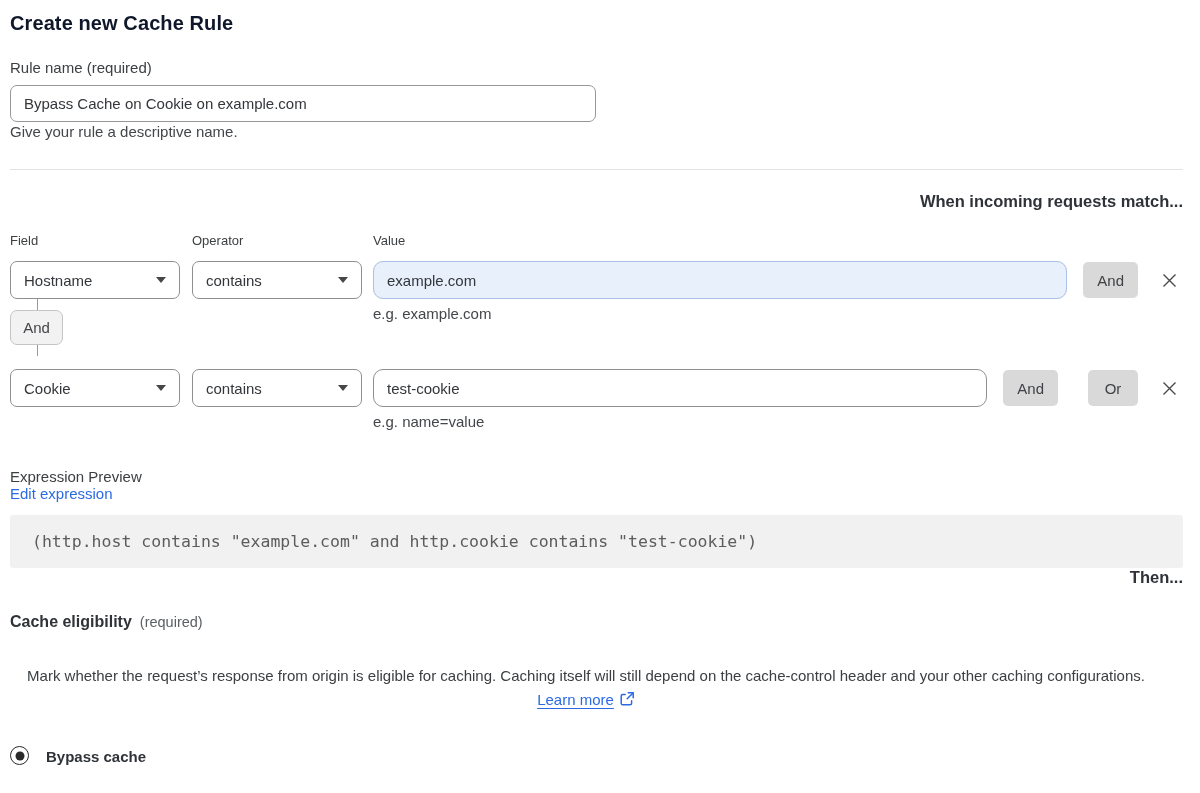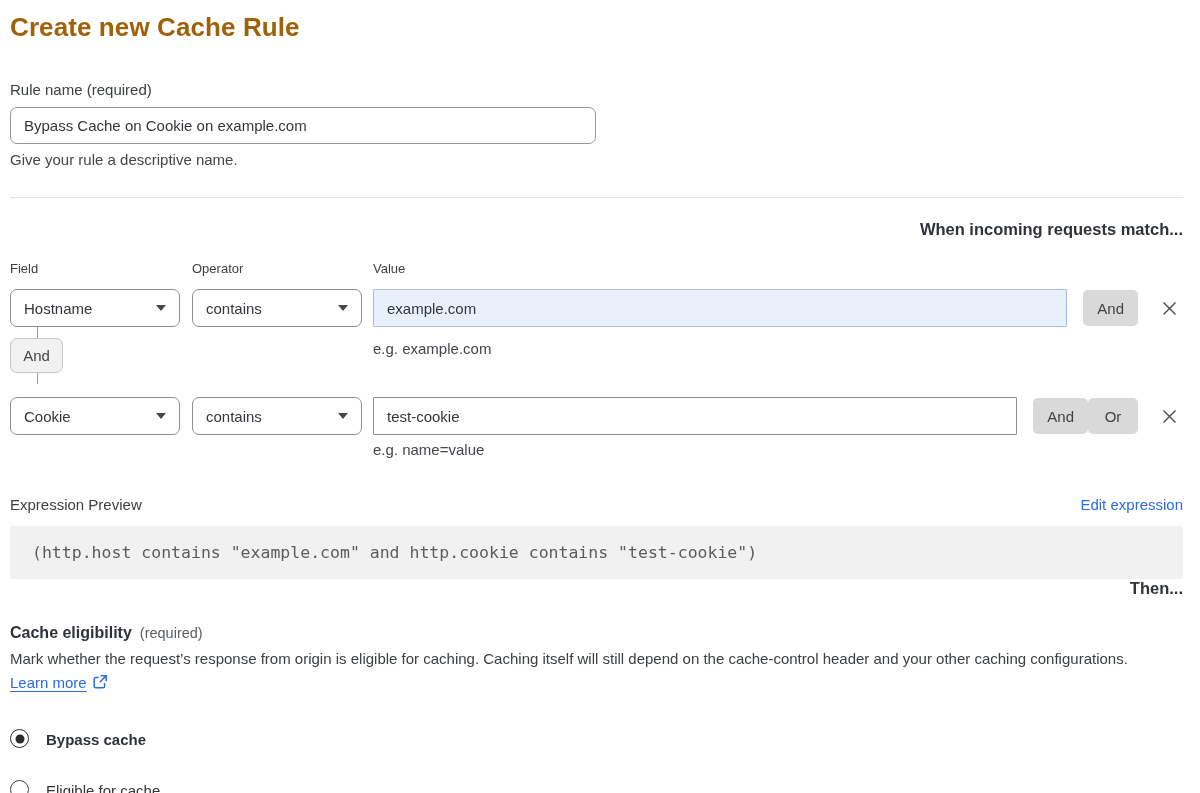--- a/index.html
+++ b/index.html
@@ -7,29 +7,29 @@
   body {
     width: 1200px; height: 793px; overflow: hidden;
     background: #ffffff;
     font-family: "Liberation Sans", "DejaVu Sans", sans-serif;
     color: #3c4043;
     -webkit-font-smoothing: antialiased;
   }
   .page { width: 1200px; padding: 12px 17px 0 10px; }
 
   h1.page-title {
-    margin: 0; font-size: 26px; font-weight: 700; color: #a16207; letter-spacing: .1px;
-  }
-  .section-label { font-size: 15px; color: #3c4043; margin-top: 38px; }
+    margin: 0; font-size: 20px; font-weight: 700; color: #0f172a; letter-spacing: .1px;
+  }
+  .section-label { font-size: 15px; color: #3c4043; margin-top: 24px; }
   .rule-name-input {
     display: block; margin-top: 9px; width: 586px; height: 37px;
     border: 1px solid #979797; border-radius: 7px; padding: 10px 13px;
     font-size: 15px; color: #33363a; font-family: inherit; background: #fff; outline: none;
   }
-  .help-text { margin-top: 7px; font-size: 15px; color: #43464a; }
+  .help-text { margin-top: 1px; font-size: 15px; color: #43464a; }
 
   .divider { margin: 29px 0 0 0; border: none; border-top: 1px solid #e3e3e3; height: 0; }
 
   h2.match-heading, h2.then-heading {
     margin: 0; font-size: 16.5px; font-weight: 700; color: #2f3338; text-align: right;
   }
   h2.match-heading { margin-top: 22px; }
 
   .col-labels { display: flex; margin-top: 22px; font-size: 13px; color: #3c4043; }
   .col-labels .col-field { width: 170px; }
@@ -42,67 +42,67 @@
     background: #fff; display: flex; align-items: center; justify-content: space-between;
     padding: 0 13px; font-size: 15px; color: #33363a; cursor: pointer; flex: none;
   }
   .select-box + .select-box { margin-left: 12px; }
   .chevron-down {
     width: 0; height: 0; border-left: 5px solid transparent; border-right: 5px solid transparent;
     border-top: 6px solid #474747; margin-left: 8px; flex: none;
   }
   .value-input {
     flex: 1; min-width: 0; height: 38px; margin-left: 11px;
-    border: 1px solid #8f8f8f; border-radius: 1px; padding: 0 13px;
+    border: 1px solid #8f8f8f; border-radius: 10px; padding: 0 13px;
     font-size: 15px; color: #33363a; font-family: inherit; background: #fff; outline: none;
   }
   .value-input.focused {
     background: var(--value-focus-bg, #e8f0fc);
     border-color: var(--value-focus-border, #a9bfe3);
   }
   .logic-btn {
     height: 36px; min-width: 54px; padding: 0 14px; margin-left: 16px;
     background: var(--button-grey, #d9d9d9); color: #3f4246; border: none; border-radius: 5px;
     font-size: 15px; font-family: inherit; cursor: pointer; flex: none;
   }
-  .logic-btn.or-btn { min-width: 50px; margin-left: 0; }
+  .logic-btn.or-btn { min-width: 50px; margin-left: 30px; }
   .remove-btn {
     margin-left: 17px; width: 28px; height: 30px; background: none; border: none;
     display: flex; align-items: center; justify-content: center; cursor: pointer; padding: 0; flex: none;
   }
 
   .between-zone { position: relative; height: 57px; }
   .between-zone .connector-line {
     position: absolute; left: 27px; top: 0; bottom: 0; width: 1px; background: #9a9a9a;
   }
   .connector-btn {
     position: absolute; left: 0; top: 11px; width: 53px; height: 35px;
     background: #f2f2f2; border: 1px solid #c5c5c5; border-radius: 7px;
     font-size: 15px; color: #43464a; font-family: inherit; cursor: pointer;
   }
-  .hint-row1 { position: absolute; left: 363px; top: 13px; font-size: 15px; color: #43464a; }
+  .hint-row1 { position: absolute; left: 363px; top: 6px; font-size: 15px; color: #43464a; }
   .hint-row2 { margin: 6px 0 0 363px; font-size: 15px; color: #43464a; }
 
-  .expr-header { display: flex; justify-content: space-between; align-items: baseline; margin-top: 38px; }
+  .expr-header { display: flex; justify-content: space-between; align-items: baseline; margin-top: 38px; flex-direction: column; }
   .expr-label { font-size: 15px; color: #3c4043; }
   .edit-expression-link {
     font-size: 15px; color: var(--link-blue, #2b6ae3); 
     text-underline-offset: 3px; cursor: pointer;
   }
   .expr-code {
     margin-top: 13px; background: var(--code-bg, #f1f1f1); border-radius: 3px;
     padding: 17px 22px; font-family: "DejaVu Sans Mono", "Liberation Mono", monospace;
     font-size: 16.5px; color: #5c5c5c; white-space: nowrap; overflow: hidden;
   }
 
   h2.then-heading { }
   .eligibility-heading-row { margin-top: 26px; display: flex; align-items: baseline; }
   .eligibility-heading { font-size: 16px; font-weight: 700; color: #2f3338; }
   .required-note { margin-left: 8px; font-size: 14.5px; color: #5c6064; }
-  .eligibility-desc { margin-top: 5px; font-size: 15px; line-height: 24px; color: #3c4043; max-width: 1152px; }
+  .eligibility-desc { margin-top: 33px; font-size: 15px; line-height: 24px; color: #3c4043; max-width: 1152px; text-align: center; }
   .learn-more-link {
     color: var(--link-blue, #2b6ae3); text-decoration: underline; text-underline-offset: 3px; cursor: pointer;
   }
   .ext-icon { display: inline-block; vertical-align: -2px; margin-left: 5px; }
 
   .radio-option { display: flex; align-items: flex-end; margin-top: 32px; cursor: pointer; }
   .radio-circle {
     width: 19px; height: 19px; border-radius: 50%; border: 1.5px solid #3f3f3f;
     background: #fff; flex: none; position: relative;
   }

